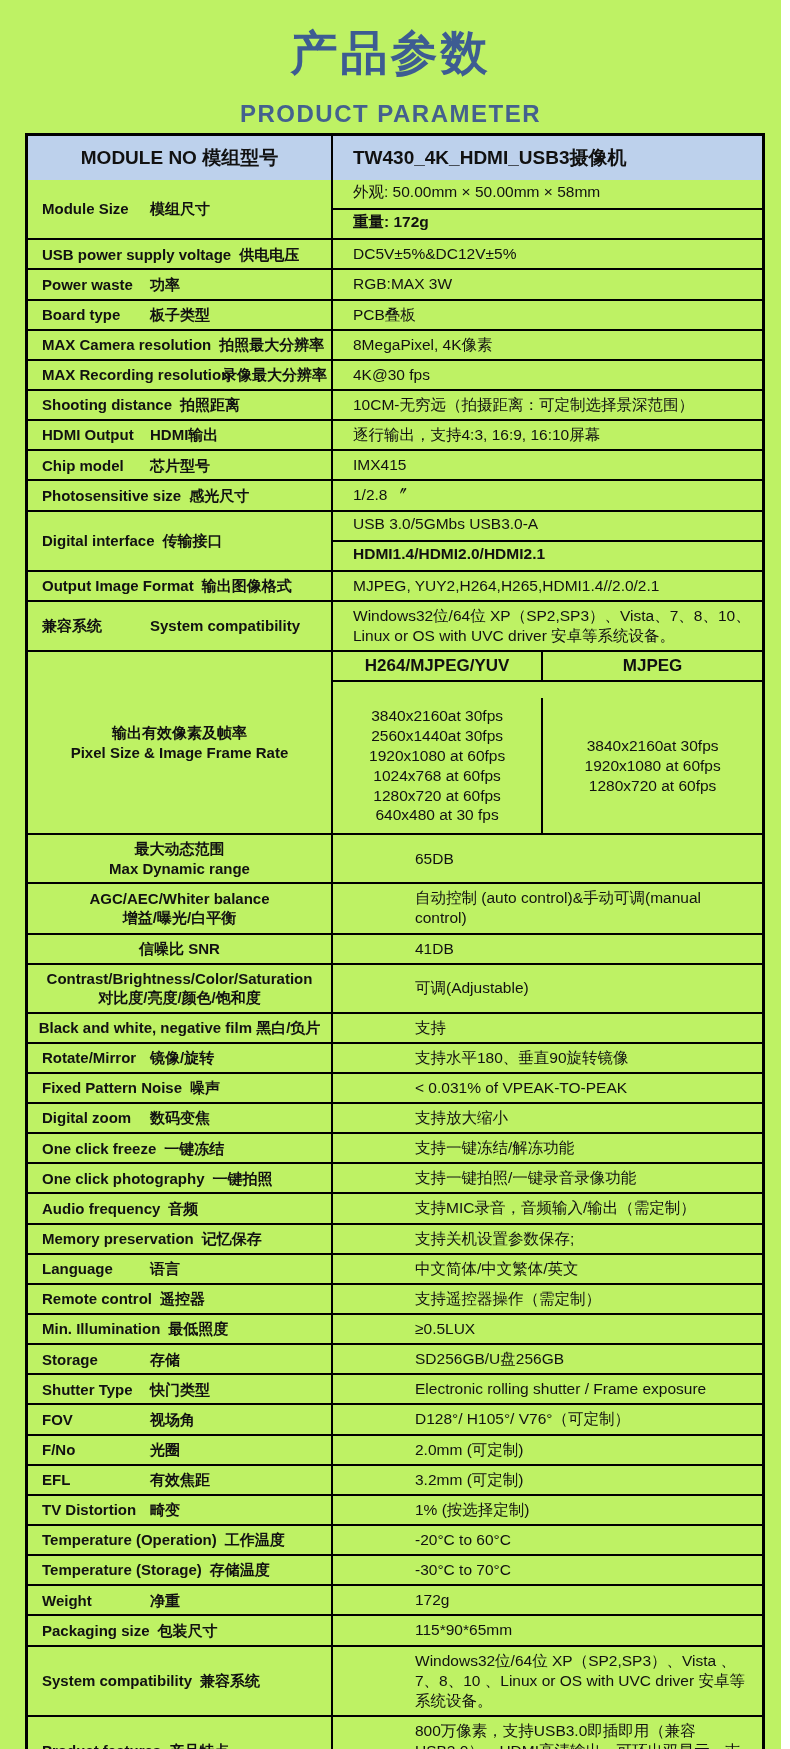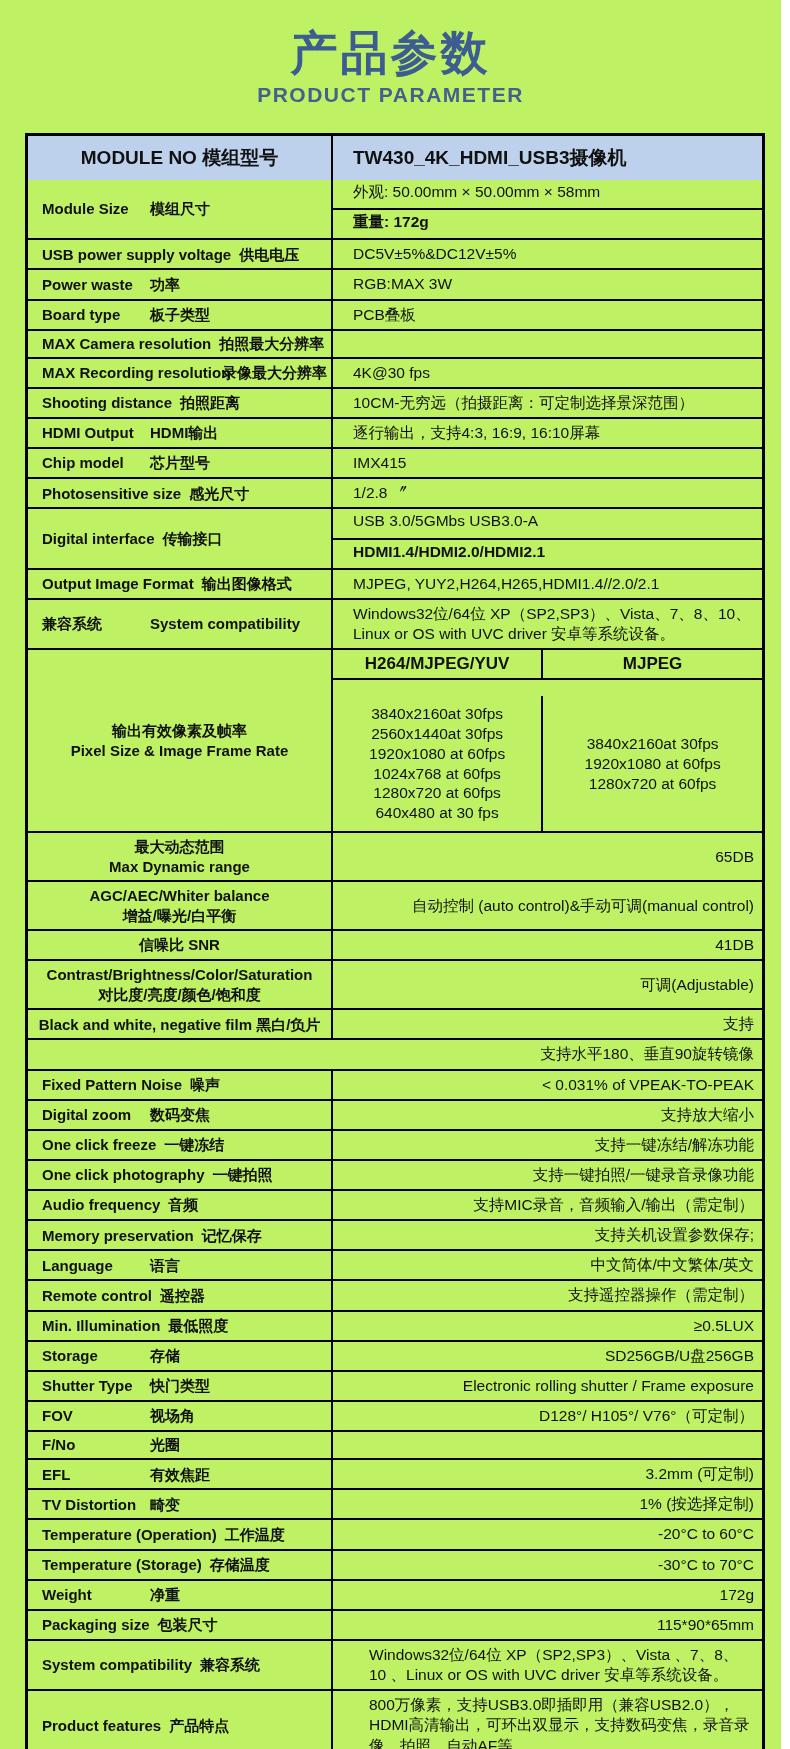--- a/index.html
+++ b/index.html
@@ -9,21 +9,21 @@
     --line:#000000;
     --ink:#111111;
   }
   *{box-sizing:border-box;margin:0;padding:0;}
   html,body{background:#ffffff;}
   body{width:790px;font-family:"Liberation Sans","DejaVu Sans",sans-serif;color:var(--ink);}
   .page{position:relative;width:781px;height:1749px;background:#bef264;overflow:hidden;}
 
   .title-wrap{text-align:center;padding-top:26px;}
   .main-title{font-size:47px;font-weight:bold;color:var(--title-blue);letter-spacing:3px;line-height:1.15;}
-  .sub-title{font-size:21px;color:var(--subtitle-blue);letter-spacing:1.5px;margin-top:3px;font-weight:bold;}
+  .sub-title{font-size:24px;color:var(--subtitle-blue);letter-spacing:1.5px;margin-top:20px;font-weight:bold;}
 
   .spec-table{
     position:absolute;left:25px;top:133px;width:740px;
     border:3px solid var(--line);
     display:flex;flex-direction:column;
     font-size:15.5px;line-height:1.3;
   }
   .row{display:flex;align-items:stretch;min-height:28px;}
   .row + .row{border-top:2px solid var(--line);}
 
@@ -39,21 +39,21 @@
     flex-direction:column;justify-content:center;align-items:center;
     text-align:center;padding:4px 6px;
   }
   .lbl-line{white-space:nowrap;}
 
   .cell-value{
     flex:1;display:flex;align-items:center;
     padding:4px 8px 4px 20px;
     border-radius:16px;
   }
-  .row.pad-lg > .cell-value{padding-left:36px;justify-content:flex-end;}
+  .row.pad-lg > .cell-value{padding-left:82px;}
 
   .cell-value.stacked{flex-direction:column;align-items:stretch;padding:0;}
   .subval{flex:1;display:flex;align-items:center;min-height:27px;padding:2px 8px 6px 20px;}
   .subval + .subval{border-top:2px solid var(--line);font-weight:bold;}
 
   .cell-value.subtable{flex-direction:column;align-items:stretch;padding:0;}
   .sub-head{display:flex;border-bottom:2px solid var(--line);min-height:30px;font-weight:bold;font-size:17px;}
   .sub-head .sub-col{display:flex;align-items:center;justify-content:center;text-align:left;}
   .sub-body{display:flex;flex:1;margin-top:16px;}
   .sub-body .sub-col{display:flex;flex-direction:column;justify-content:center;text-align:center;padding:8px 2px;line-height:1.28;}
@@ -109,20 +109,23 @@
             <span class="en">Board type</span>
             <span class="zh">板子类型</span>
           </div>
           <div class="cell-value">
             <span>PCB叠板</span>
           </div>
         </div><div class="row">
           <div class="cell-label">
             <span class="en">MAX Camera resolution</span>
             <span class="zh">拍照最大分辨率</span>
+          </div>
+          <div class="cell-value">
+            <span>8MegaPixel, 4K像素</span>
           </div>
         </div><div class="row">
           <div class="cell-label">
             <span class="en">MAX Recording resolution</span>
             <span class="zh">录像最大分辨率</span>
           </div>
           <div class="cell-value">
             <span>4K@30 fps</span>
           </div>
         </div><div class="row">
@@ -240,20 +243,24 @@
             <span>可调(Adjustable)</span>
           </div>
         </div><div class="row pad-lg">
           <div class="cell-label lbl-center">
             <div class="lbl-line">Black and white, negative film 黑白/负片</div>
           </div>
           <div class="cell-value">
             <span>支持</span>
           </div>
         </div><div class="row pad-lg">
+          <div class="cell-label">
+            <span class="en">Rotate/Mirror</span>
+            <span class="zh">镜像/旋转</span>
+          </div>
           <div class="cell-value">
             <span>支持水平180、垂直90旋转镜像</span>
           </div>
         </div><div class="row pad-lg">
           <div class="cell-label">
             <span class="en">Fixed Pattern Noise</span>
             <span class="zh">噪声</span>
           </div>
           <div class="cell-value">
             <span>&lt; 0.031% of VPEAK-TO-PEAK</span>
@@ -343,20 +350,23 @@
             <span class="en">FOV</span>
             <span class="zh">视场角</span>
           </div>
           <div class="cell-value">
             <span>D128°/ H105°/ V76°（可定制）</span>
           </div>
         </div><div class="row pad-lg">
           <div class="cell-label">
             <span class="en">F/No</span>
             <span class="zh">光圈</span>
+          </div>
+          <div class="cell-value">
+            <span>2.0mm (可定制)</span>
           </div>
         </div><div class="row pad-lg">
           <div class="cell-label">
             <span class="en">EFL</span>
             <span class="zh">有效焦距</span>
           </div>
           <div class="cell-value">
             <span>3.2mm (可定制)</span>
           </div>
         </div><div class="row pad-lg">

